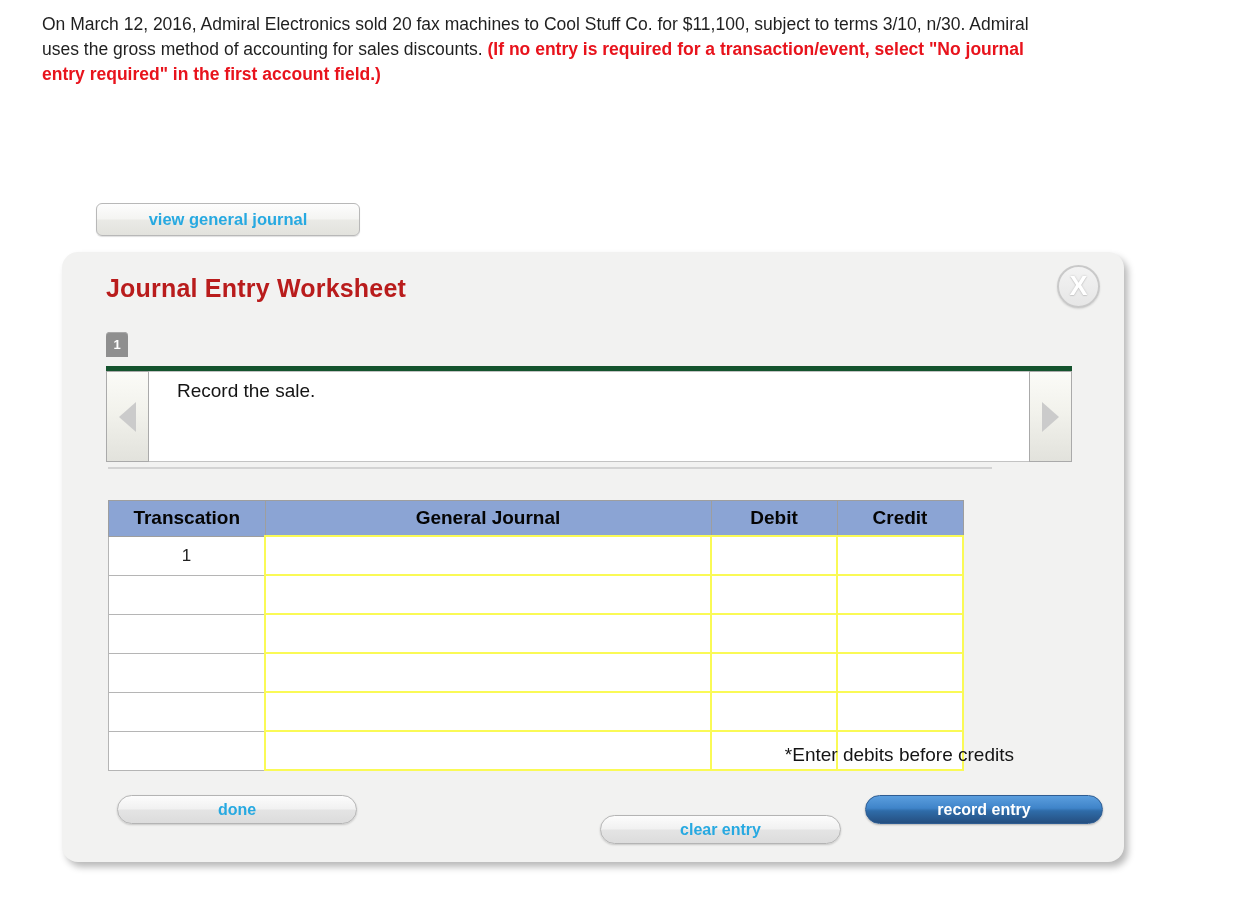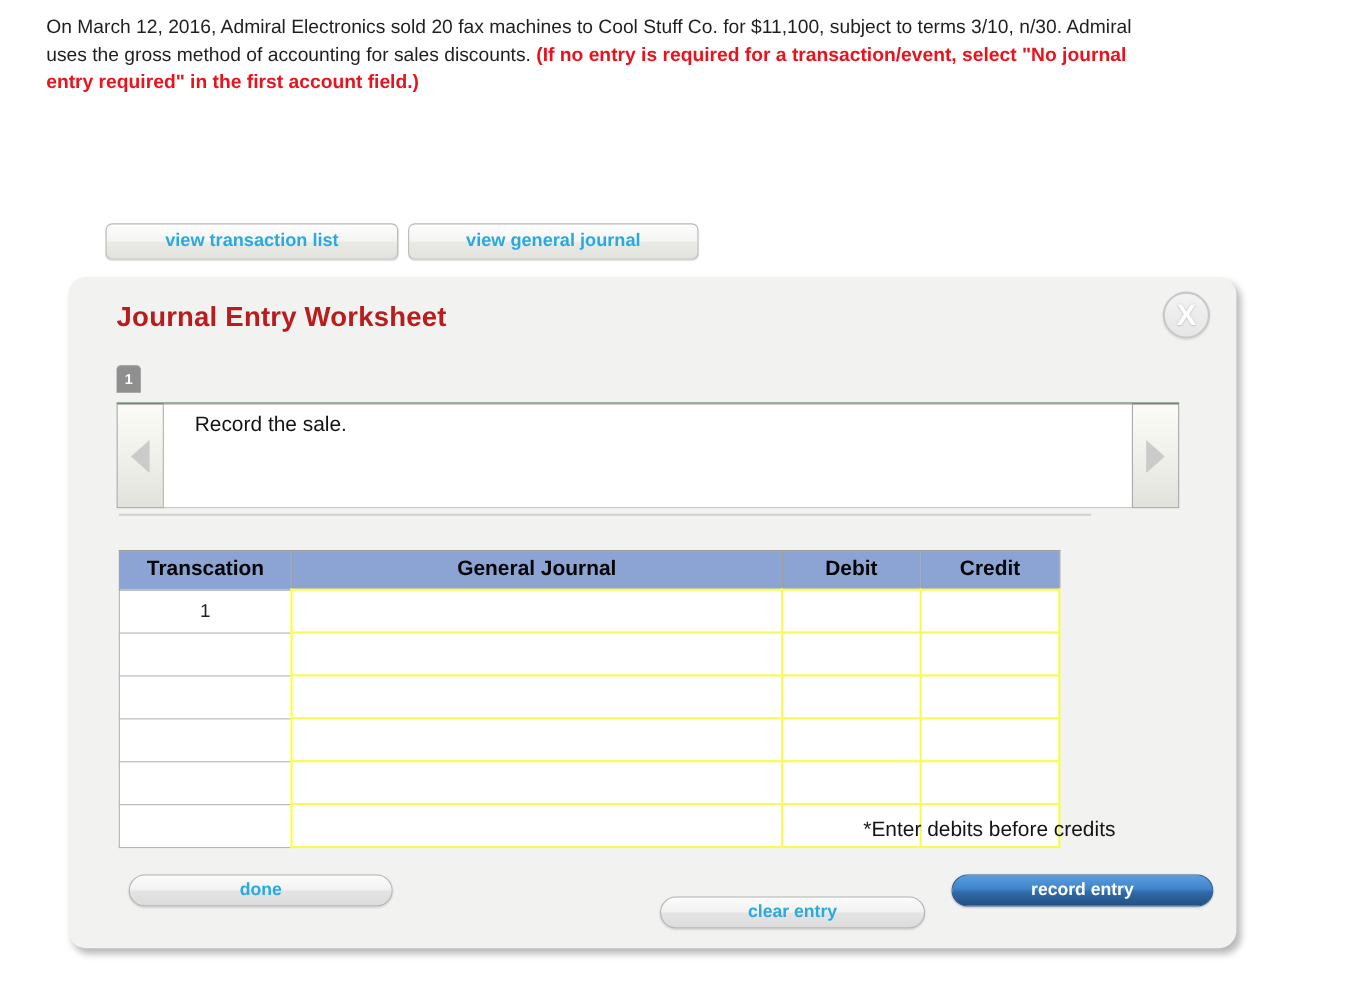--- a/index.html
+++ b/index.html
@@ -144,21 +144,21 @@
   }
 
   
   #prompt-strip {
     position: absolute;
     left: 106px;
     top: 366px;
     width: 966px;
     height: 96px;
     display: flex;
-    border-top: 1px solid #14532d;
+    border-top: 5px solid #14532d;
     box-sizing: border-box;
   }
   .nav-arrow {
     width: 43px;
     background: linear-gradient(to bottom, #fbfbf7 0%, #f2f2ec 45%, #e2e2dc 100%);
     border: 1px solid #aaaaaa;
     box-sizing: border-box;
     display: flex;
     align-items: center;
     justify-content: center;
@@ -283,21 +283,20 @@
 <body>
 
 <div id="problem">
   <span>On March 12, 2016, Admiral Electronics sold 20 fax machines to Cool Stuff Co. for $11,100, subject to terms 3/10, n/30. Admiral uses the gross method of accounting for sales discounts. </span><span class="red-note">(If no entry is required for a transaction/event, select "No journal entry required" in the first account field.)</span>
 </div>
 
 <div id="required-block">
 </div>
 
 <div id="view-buttons">
-  <div class="view-btn" id="btn-transaction-list">view transaction list</div>
   <div class="view-btn" id="btn-general-journal">view general journal</div>
 </div>
 
 <div id="worksheet-panel">
   <div id="panel-title">Journal Entry Worksheet</div>
   <div id="close-button">
     <span class="x-glyph">X</span>
   </div>
 </div>
 

